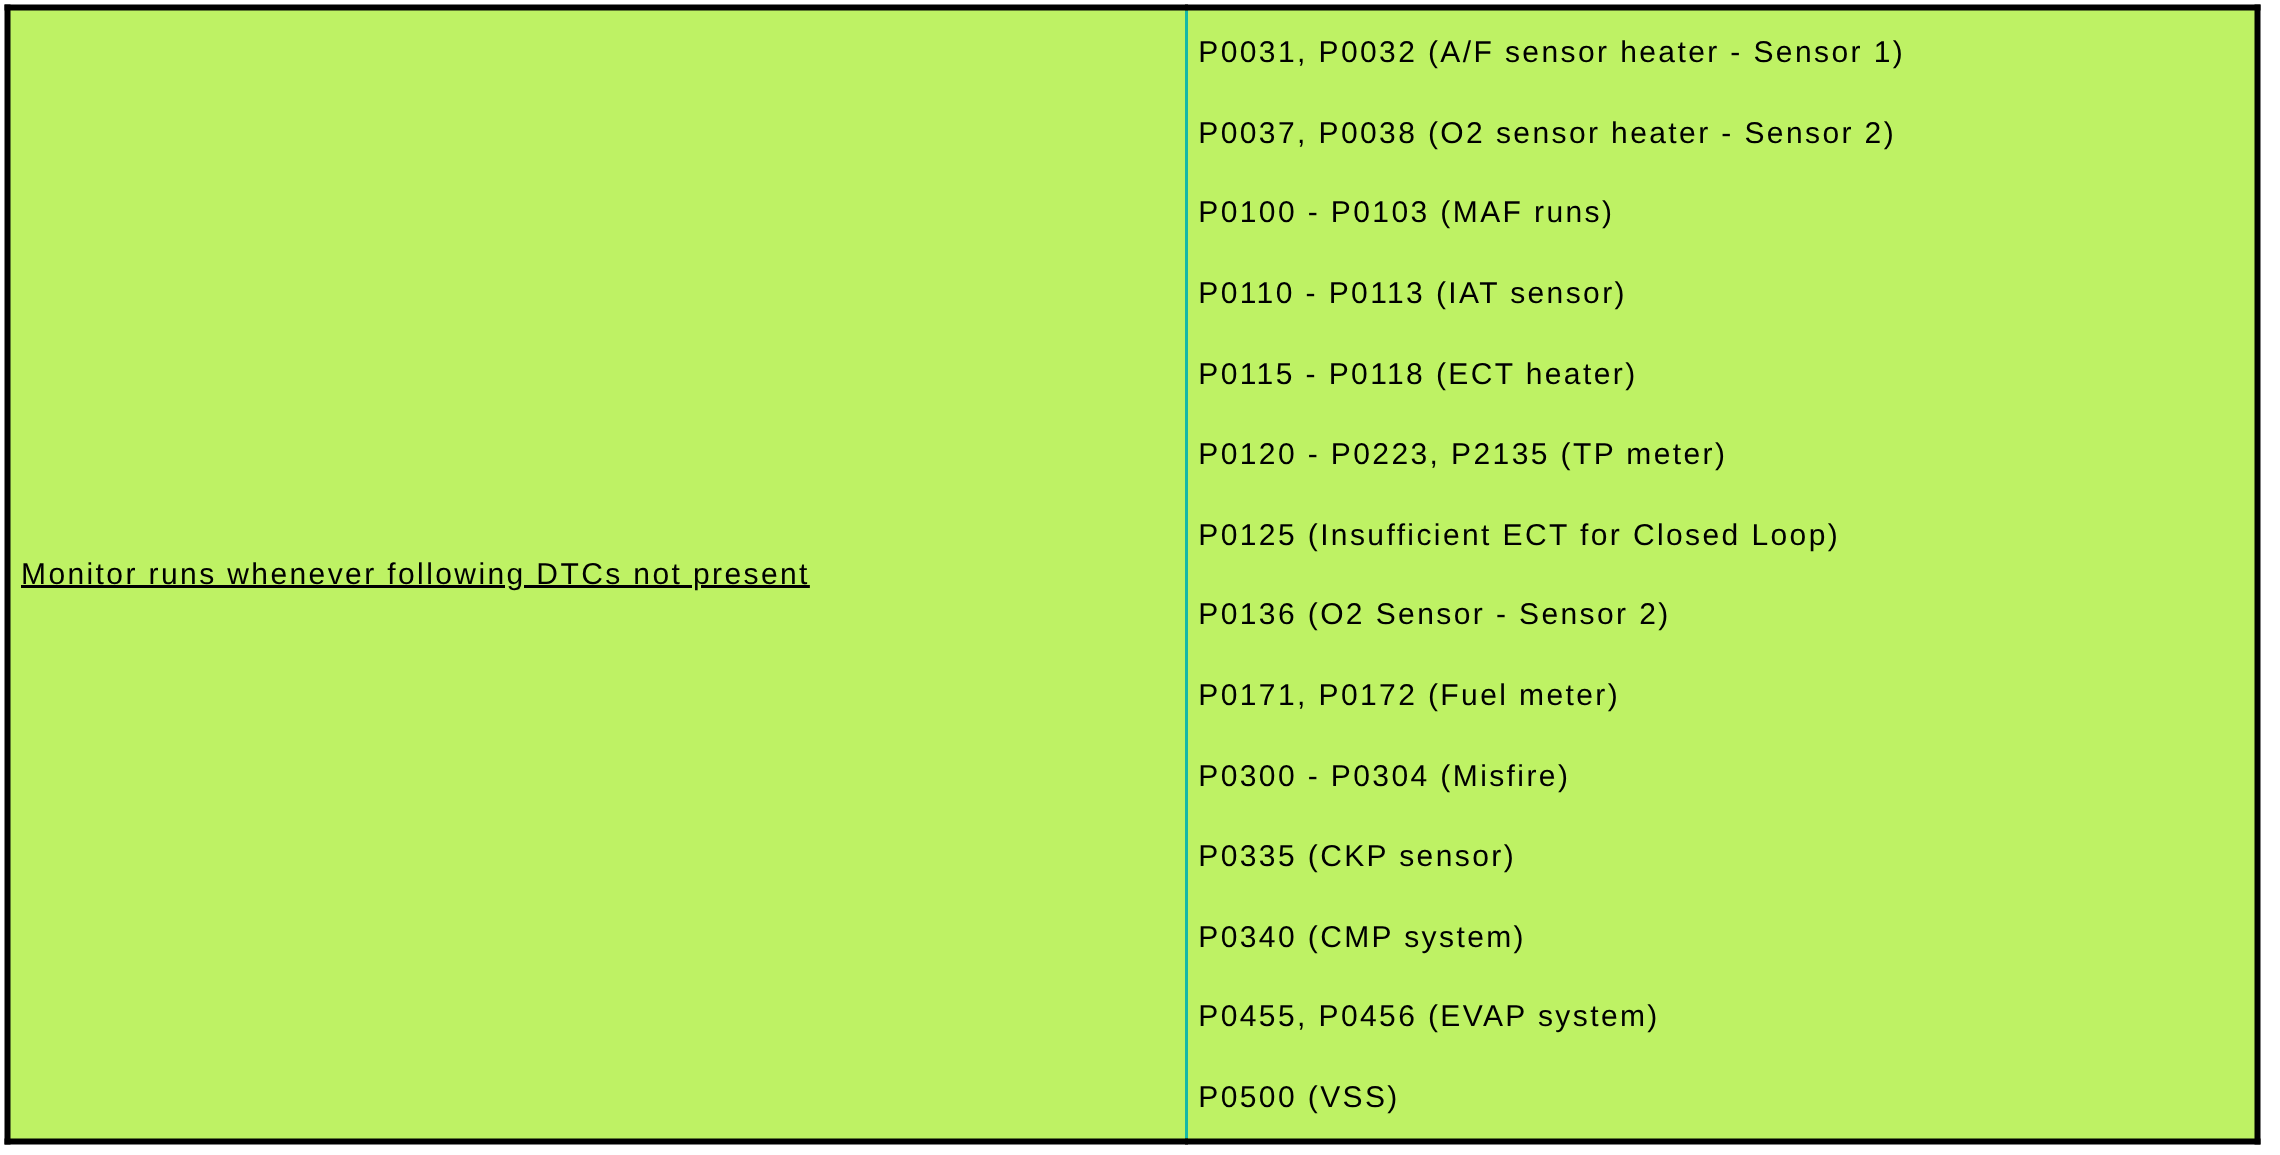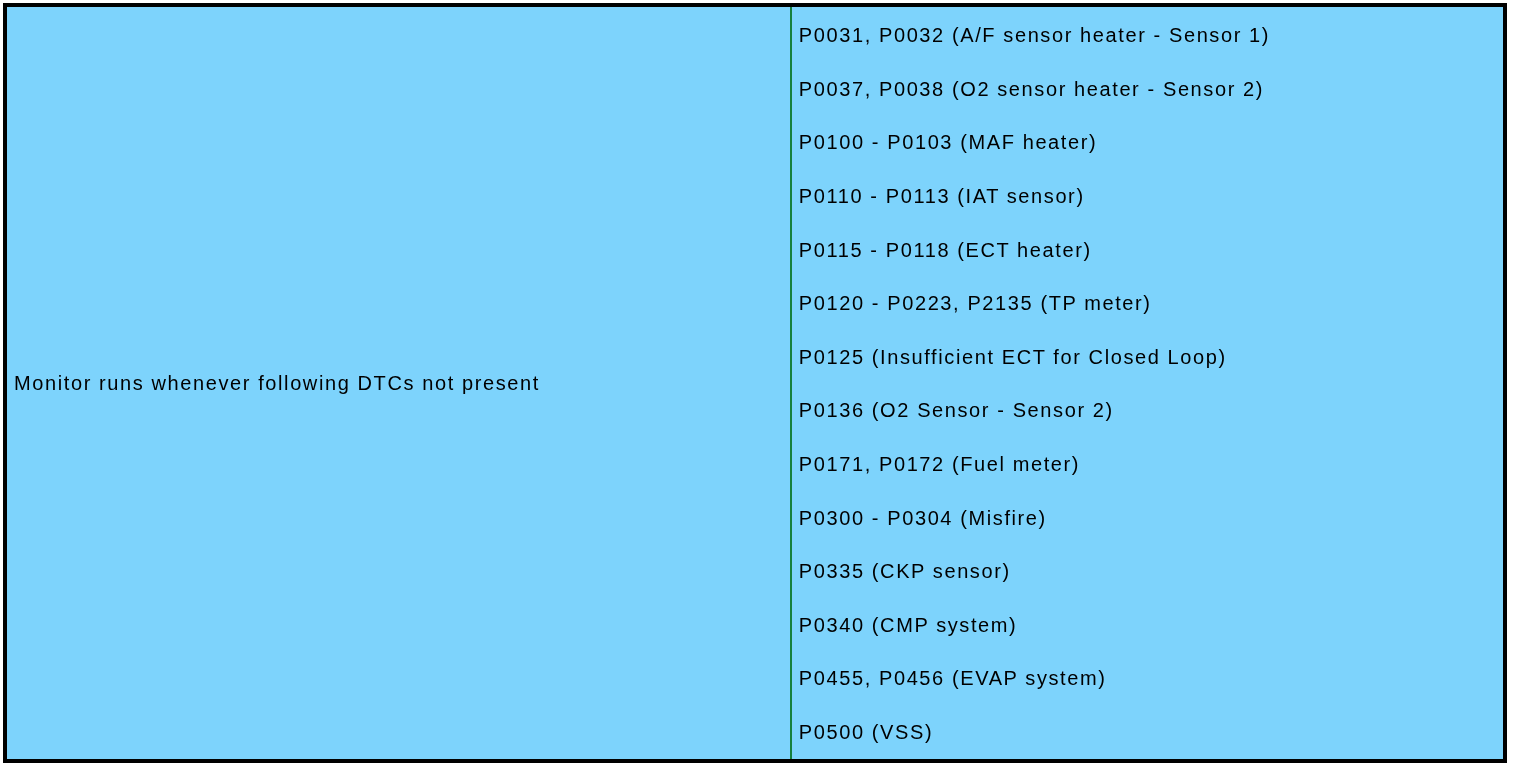--- a/index.html
+++ b/index.html
@@ -21,39 +21,40 @@
     top: 3px;
     width: 1504px;
     height: 758px;
     border-collapse: collapse;
     table-layout: fixed;
   }
   table.dtc-table {
     border: 4px solid #000000;
   }
   table.dtc-table td {
-    border: 2px solid #15803d;
+    border: 2px solid #14b8a6;
     vertical-align: middle;
     padding: 0;
-    background: #7dd3fc;
+    background: #bef264;
   }
   td.left-cell {
     width: 52.4%;
   }
   td.right-cell {
     width: 47.6%;
     vertical-align: top;
   }
   .monitor-text {
     display: block;
     padding-left: 7px;
     font-size: 20px;
     letter-spacing: 1.6px;
     line-height: 24px;
     color: #000000;
+    text-decoration: underline;
   }
   .dtc-list {
     padding: 2px 0 0 7px;
   }
   .dtc-item {
     margin: 0;
     height: 53.6px;
     display: flex;
     align-items: center;
     font-size: 20px;
@@ -70,21 +71,21 @@
     <tbody>
       <tr>
         <td class="left-cell">
           <span class="monitor-text">Monitor runs whenever following DTCs not present</span>
         </td>
         <td class="right-cell">
           <div class="dtc-list">
 
           <p class="dtc-item">P0031, P0032 (A/F sensor heater - Sensor 1)</p>
               <p class="dtc-item">P0037, P0038 (O2 sensor heater - Sensor 2)</p>
-              <p class="dtc-item">P0100 - P0103 (MAF heater)</p>
+              <p class="dtc-item">P0100 - P0103 (MAF runs)</p>
               <p class="dtc-item">P0110 - P0113 (IAT sensor)</p>
               <p class="dtc-item">P0115 - P0118 (ECT heater)</p>
               <p class="dtc-item">P0120 - P0223, P2135 (TP meter)</p>
               <p class="dtc-item">P0125 (Insufficient ECT for Closed Loop)</p>
               <p class="dtc-item">P0136 (O2 Sensor - Sensor 2)</p>
               <p class="dtc-item">P0171, P0172 (Fuel meter)</p>
               <p class="dtc-item">P0300 - P0304 (Misfire)</p>
               <p class="dtc-item">P0335 (CKP sensor)</p>
               <p class="dtc-item">P0340 (CMP system)</p>
               <p class="dtc-item">P0455, P0456 (EVAP system)</p>

